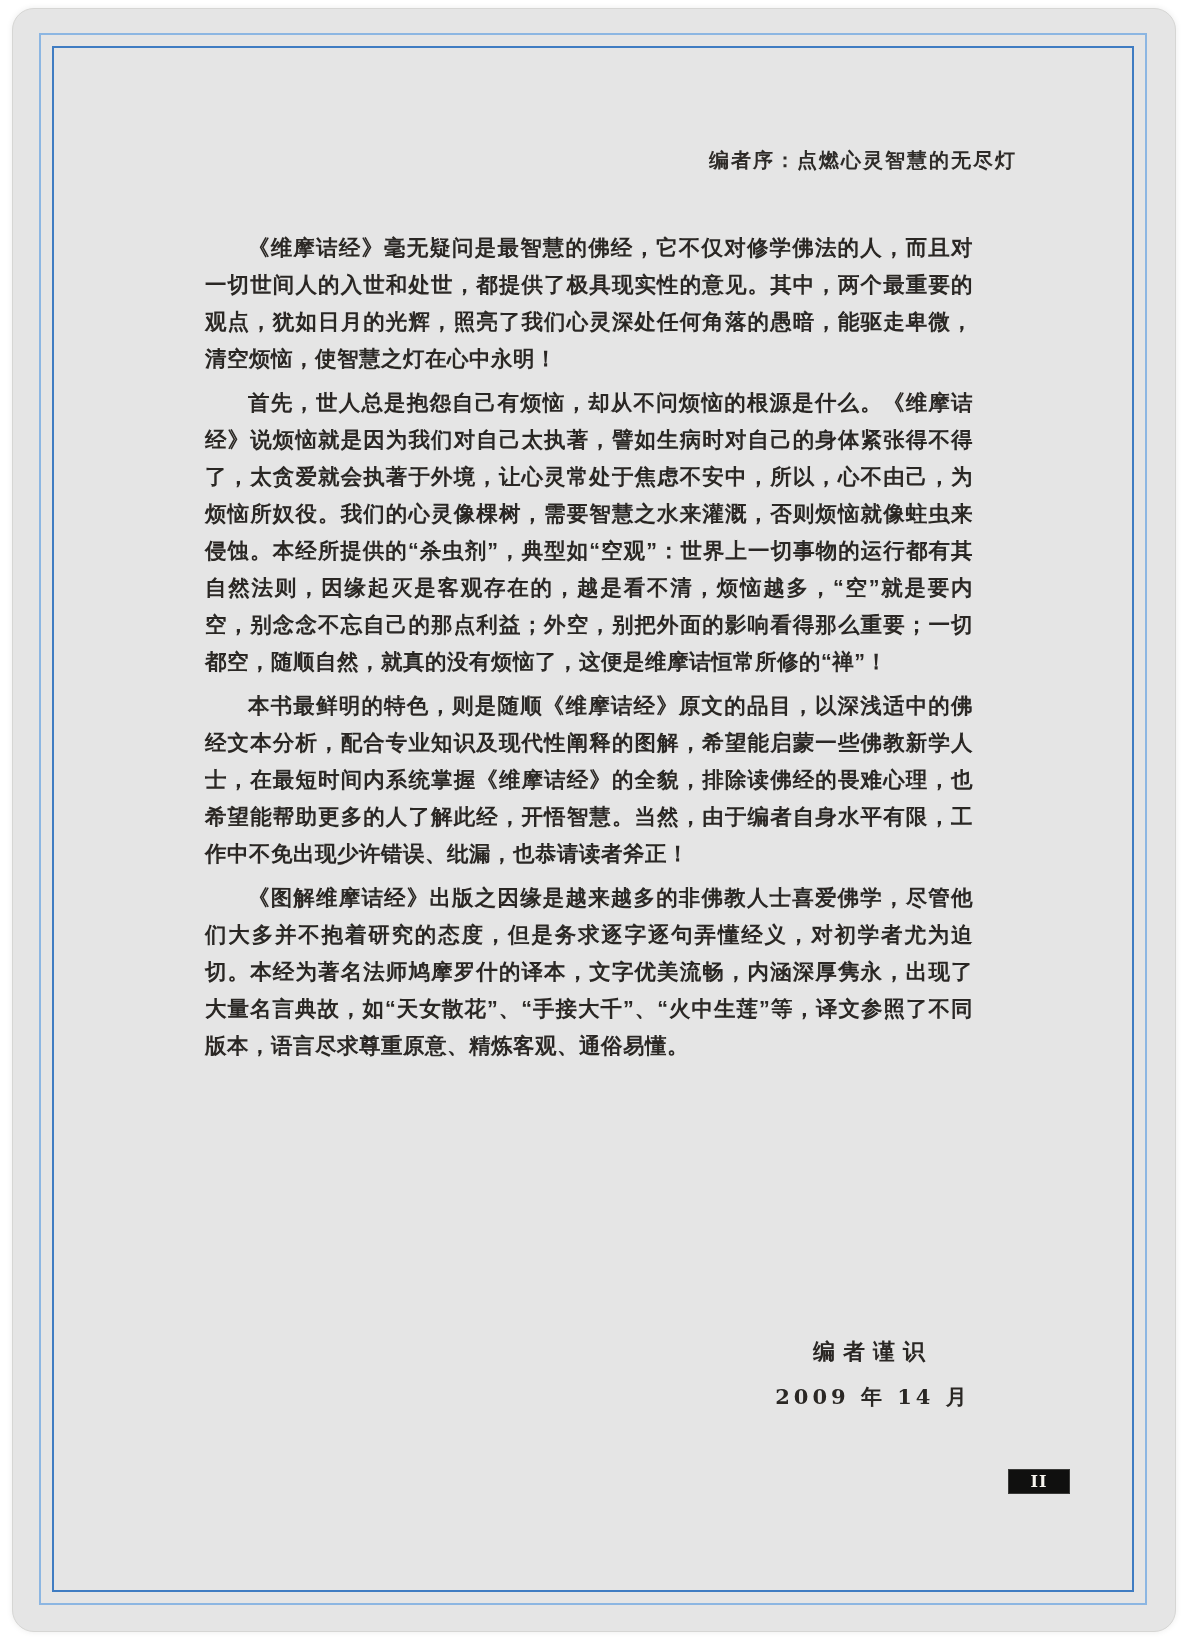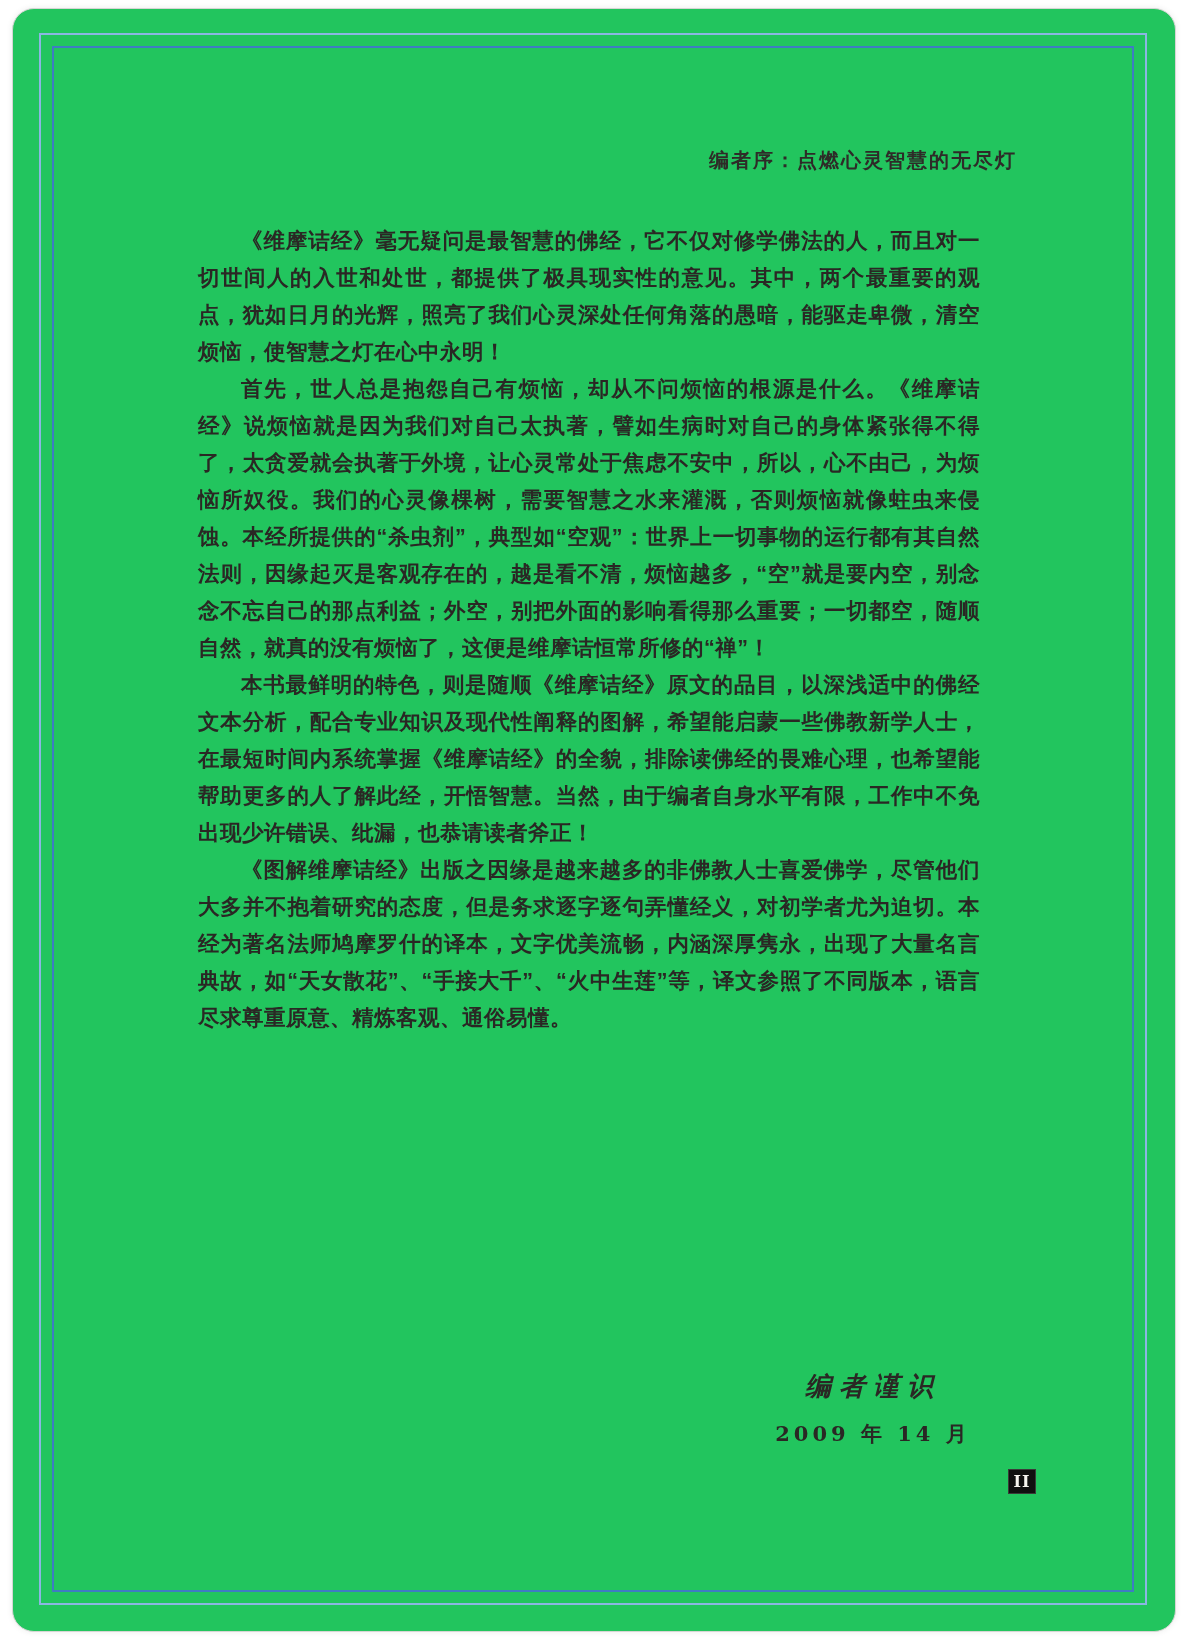--- a/index.html
+++ b/index.html
@@ -15,21 +15,21 @@
     background: #ffffff;
     overflow: hidden;
   }
   
   .paper-card {
     position: absolute;
     left: 12px;
     top: 8px;
     right: 12px;
     bottom: 10px;
-    background: #22c55e;
+    background: #e5e5e5;
     border: 1px solid #d6d6d4;
     border-radius: 22px;
     box-shadow: 0 0 6px rgba(0,0,0,0.08);
   }
   
   .frame-outer {
     position: absolute;
     left: 26px;
     top: 24px;
     right: 28px;
@@ -59,52 +59,50 @@
     top: 214px;
     width: 782px;
     color: #2a2724;
     font-size: 21.5px;
     line-height: 37px;
     font-weight: 600;
     letter-spacing: 0.5px;
     text-align: justify;
   }
   .body-text p {
-    margin: 0;
+    margin: 7px;
     text-indent: 2em;
   }
   .signature-block {
     position: absolute;
     left: 700px;
     top: 1328px;
     width: 320px;
     text-align: center;
     color: #2a2724;
   }
   .signature-name {
     font-family: "DejaVu Serif", serif;
-    font-size: 26px;
+    font-size: 22px;
     font-weight: 700;
-    font-style: italic;
     letter-spacing: 8px;
-    margin-top: 32px;
   }
   .signature-date {
     margin-top: 16px;
     font-family: "DejaVu Serif", serif;
     font-size: 21px;
     font-weight: 600;
     letter-spacing: 4px;
   }
   .page-number-badge {
     position: absolute;
     left: 995px;
     top: 1460px;
     min-width: 20px;
-    padding: 2px 3px;
+    padding: 2px 20px;
     background: #10100f;
     color: #f6f4ee;
     font-family: "DejaVu Serif", serif;
     font-size: 16px;
     font-weight: 700;
     text-align: center;
     letter-spacing: 1px;
     border: 1px solid #3a3a38;
   }
 </style>

